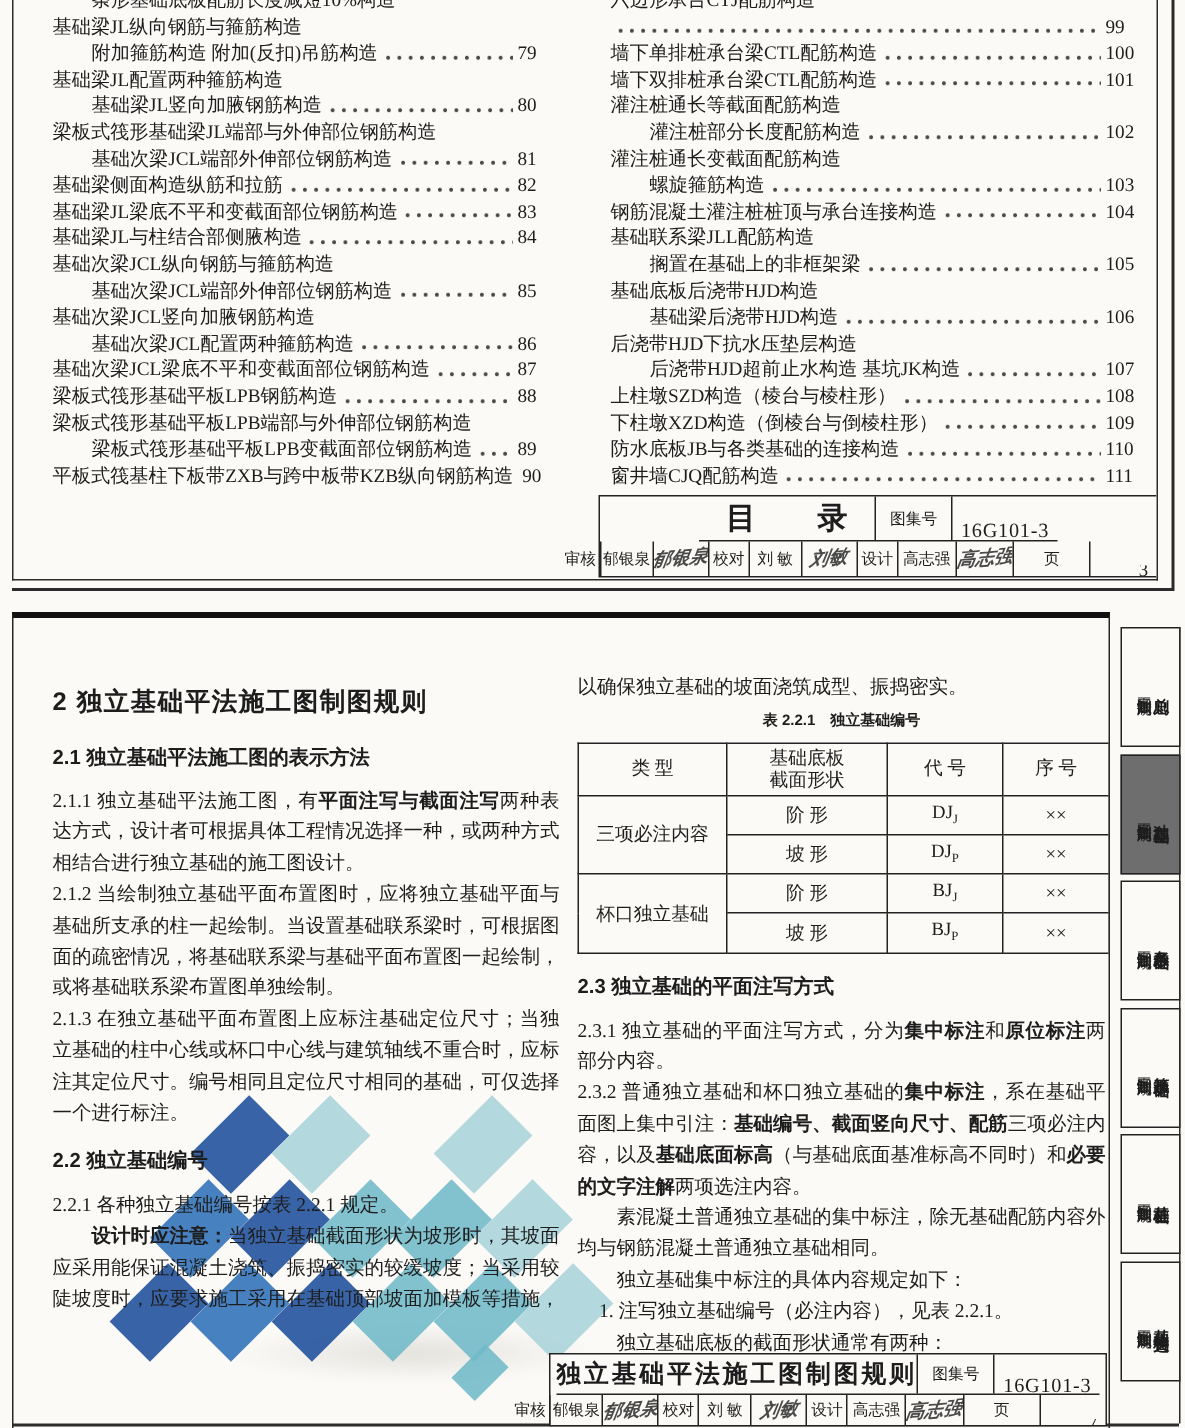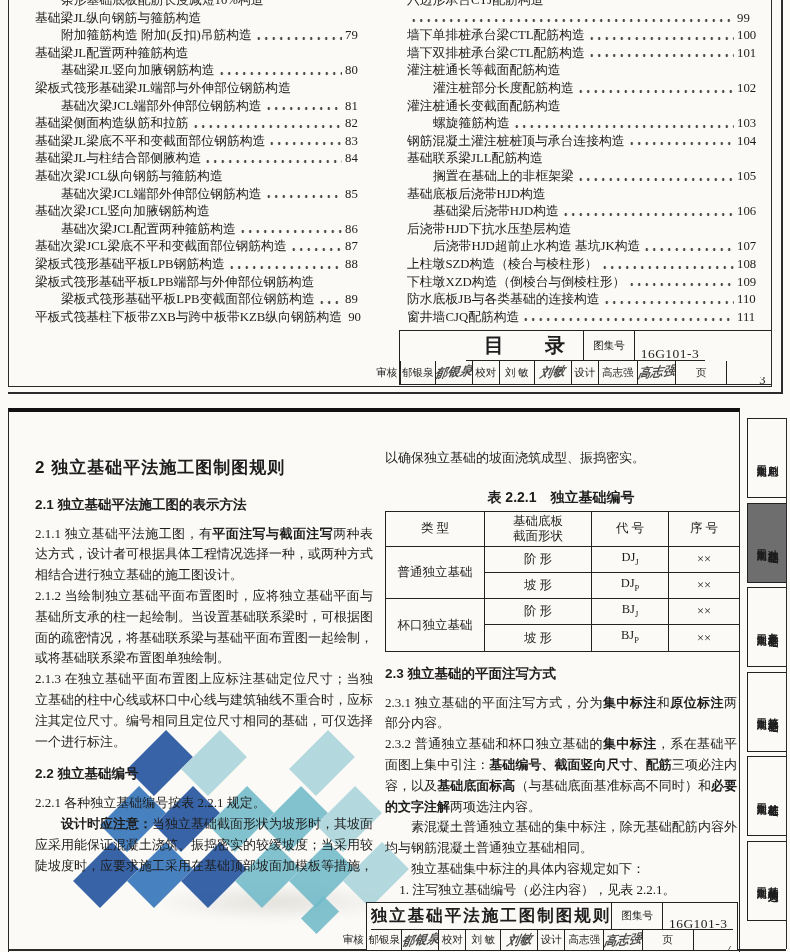--- a/index.html
+++ b/index.html
@@ -65,21 +65,21 @@
   #col-left{left:26px;top:36px;width:338px;}
   #col-right{left:376px;top:36px;width:352px;}
   .col p{margin:0;}
   .h1{font-family:"Liberation Sans",sans-serif;font-weight:bold;font-size:17px;margin:10px 0 16px;letter-spacing:1px;text-align:left;}
   .h2{font-family:"Liberation Sans",sans-serif;font-weight:bold;font-size:13.5px;margin:12px 0 8px;text-align:left;}
   .ind1{text-indent:2em;}
   .ind2{text-indent:1.1em;}
   .ind3{text-indent:1.6em;}
 
   
-  .tbl-caption{font-family:"Liberation Sans",sans-serif;font-weight:bold;font-size:14px;text-align:center;margin:18px 0 3px;}
+  .tbl-caption{font-family:"Liberation Sans",sans-serif;font-weight:bold;font-size:10px;text-align:center;margin:2px 0 3px;}
   table.t221{border-collapse:collapse;width:100%;table-layout:fixed;}
   .t221 th,.t221 td{border:1.2px solid #222;text-align:center;font-weight:normal;font-size:12.5px;padding:0;}
   .t221 th{height:34px;line-height:15px;}
   .t221 td{height:20px;}
   .t221 .c-type{width:98px;}
   .t221 .c-shape{width:106px;}
   .t221 .c-code{width:76px;}
   .t221 .c-serial{width:70px;}
 
   
@@ -413,21 +413,21 @@
           <tr>
         <th class="c-type">类  型</th>
         <th class="c-shape">
           <span>基础底板</span><br>
           <span>截面形状</span>
         </th>
         <th class="c-code">代  号</th>
         <th class="c-serial">序  号</th>
       </tr>
       <tr>
-        <td rowspan="2">普通独立基础</td>
+        <td rowspan="2">三项必注内容</td>
         <td>阶  形</td>
         <td><span>DJ</span><span class="subsc">J</span></td>
         <td>××</td>
       </tr>
       <tr>
         <td>坡  形</td>
         <td><span>DJ</span><span class="subsc">P</span></td>
         <td>××</td>
       </tr>
       <tr>

